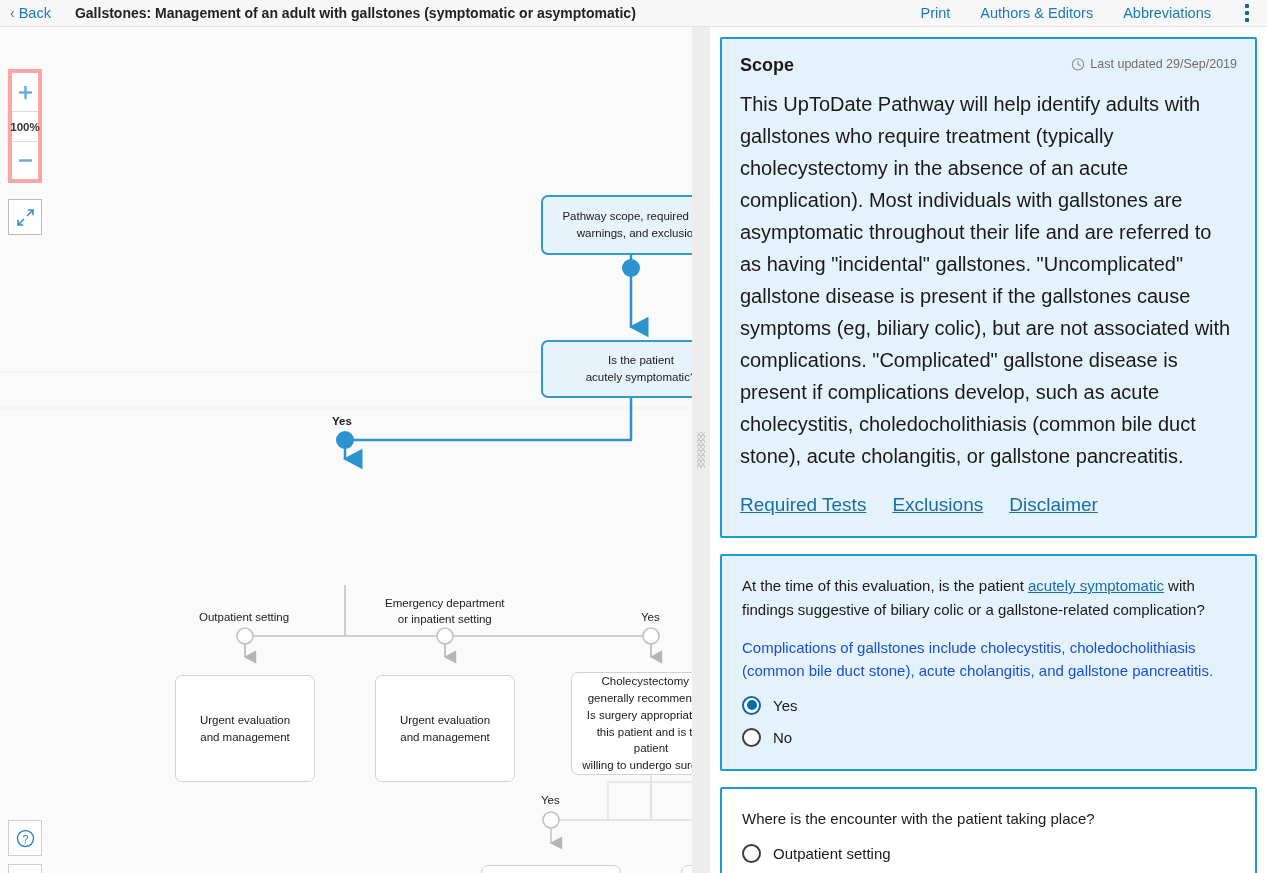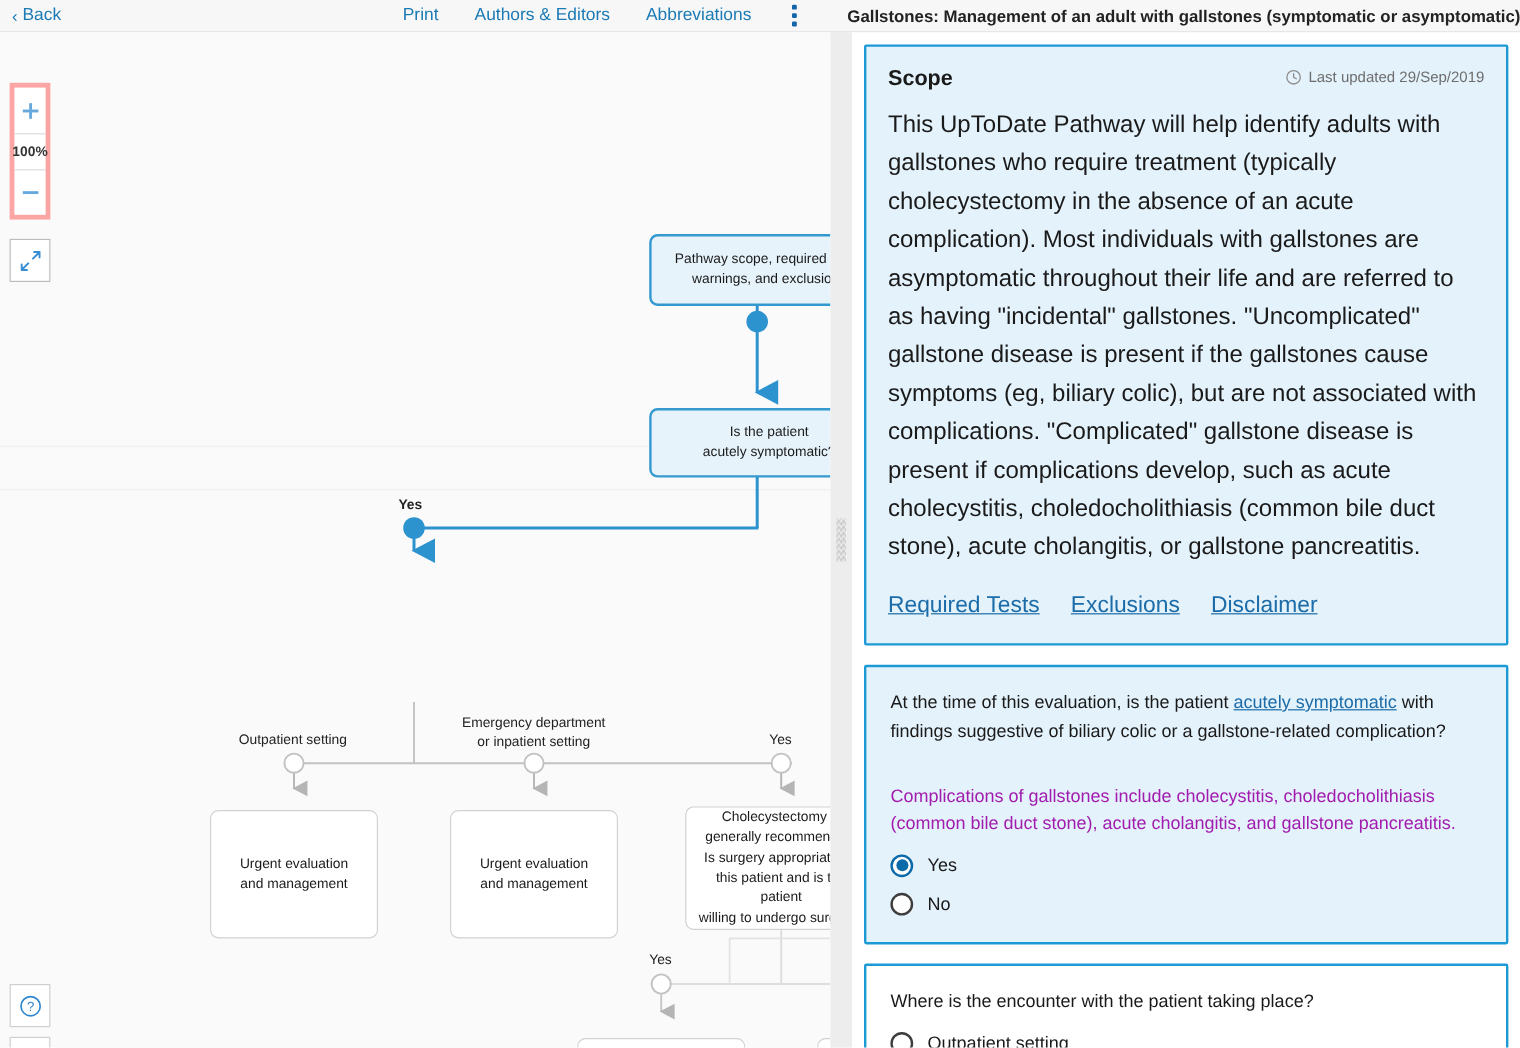--- a/index.html
+++ b/index.html
@@ -121,52 +121,52 @@
   .card.q-blue {
     background: #e4f2fb; border: 2px solid #1b9ad6;
     padding: 18px 20px 22px 20px;
   }
   .card.q-white {
     background: #ffffff; border: 2px solid #1b9ad6;
     padding: 18px 20px 24px 20px;
   }
   .q-title { font-size: 15px; font-weight: normal; color:#1a1a1a; line-height: 1.6; }
   .q-title a { color:#1b6ca8; text-decoration: underline; cursor:pointer; }
-  .q-help { font-size: 15px; color:#a21caf; line-height: 1.55; margin-top: 30px; }
+  .q-help { font-size: 15px; color:#1d4ed8; line-height: 1.55; margin-top: 14px; }
   .opt { display: flex; align-items: center; gap: 12px; margin-top: 13px; cursor:pointer;}
   .radio {
     width: 19px; height: 19px; border-radius: 50%;
     border: 2px solid #3d3d3d; background: #fff; flex: 0 0 auto;
     display:flex; align-items:center; justify-content:center;
   }
   .radio.on { border: 2px solid #0b6aa8; }
   .radio.on::after {
     content:""; width: 10px; height: 10px; border-radius:50%; background:#0b6aa8;
   }
   .opt-label { font-size: 15px; color: #1a1a1a; }
 </style>
 </head>
 <body>
 
 <div id="topbar">
   <div id="back-btn">
     <span class="chev">‹</span>
     <span>Back</span>
   </div>
+  <div id="doc-title">Gallstones: Management of an adult with gallstones (symptomatic or asymptomatic)</div>
   <div id="top-actions">
     <span class="act">Print</span>
     <span class="act">Authors &amp; Editors</span>
     <span class="act">Abbreviations</span>
     <span id="kebab">
         <i></i>
         <i></i>
         <i></i>
       </span>
   </div>
-  <div id="doc-title">Gallstones: Management of an adult with gallstones (symptomatic or asymptomatic)</div>
 </div>
 
 <div id="canvas-wrap">
 
   <svg id="flow" width="692" height="846">
     <defs>
       <marker id="ablue" markerWidth="9" markerHeight="9" refX="4.5" refY="7.6" orient="auto">
         <path d="M0.4,0.6 L8.6,0.6 L4.5,8.4 Z" fill="#2d93cf"></path>
       </marker>
       <marker id="agray" markerWidth="9" markerHeight="9" refX="4.5" refY="7.6" orient="auto">

